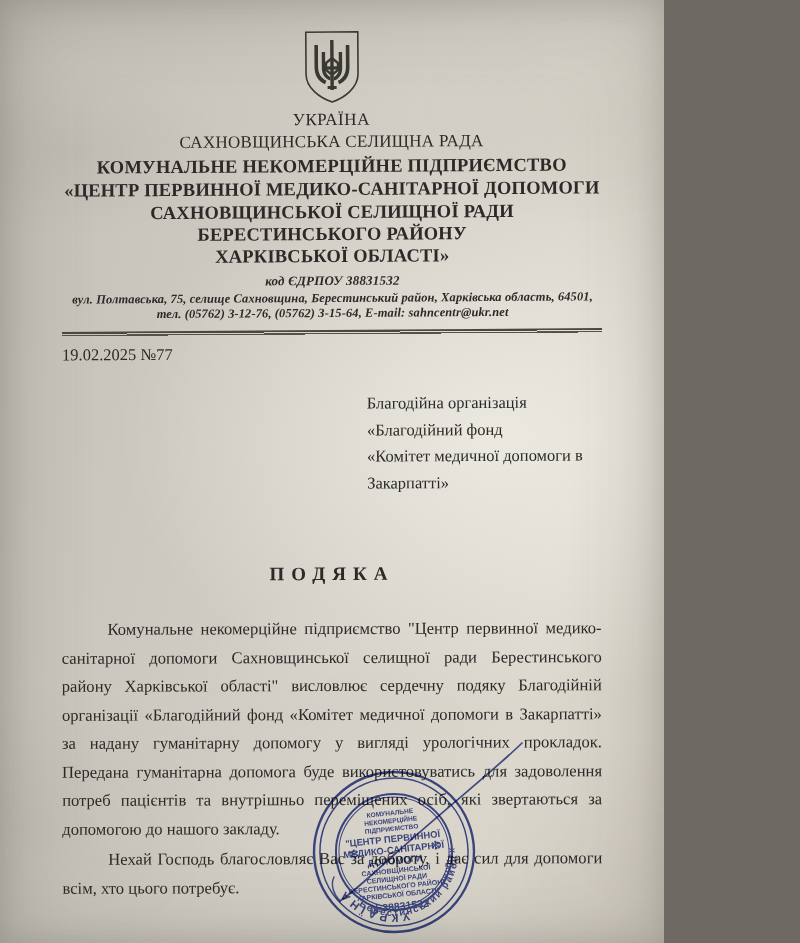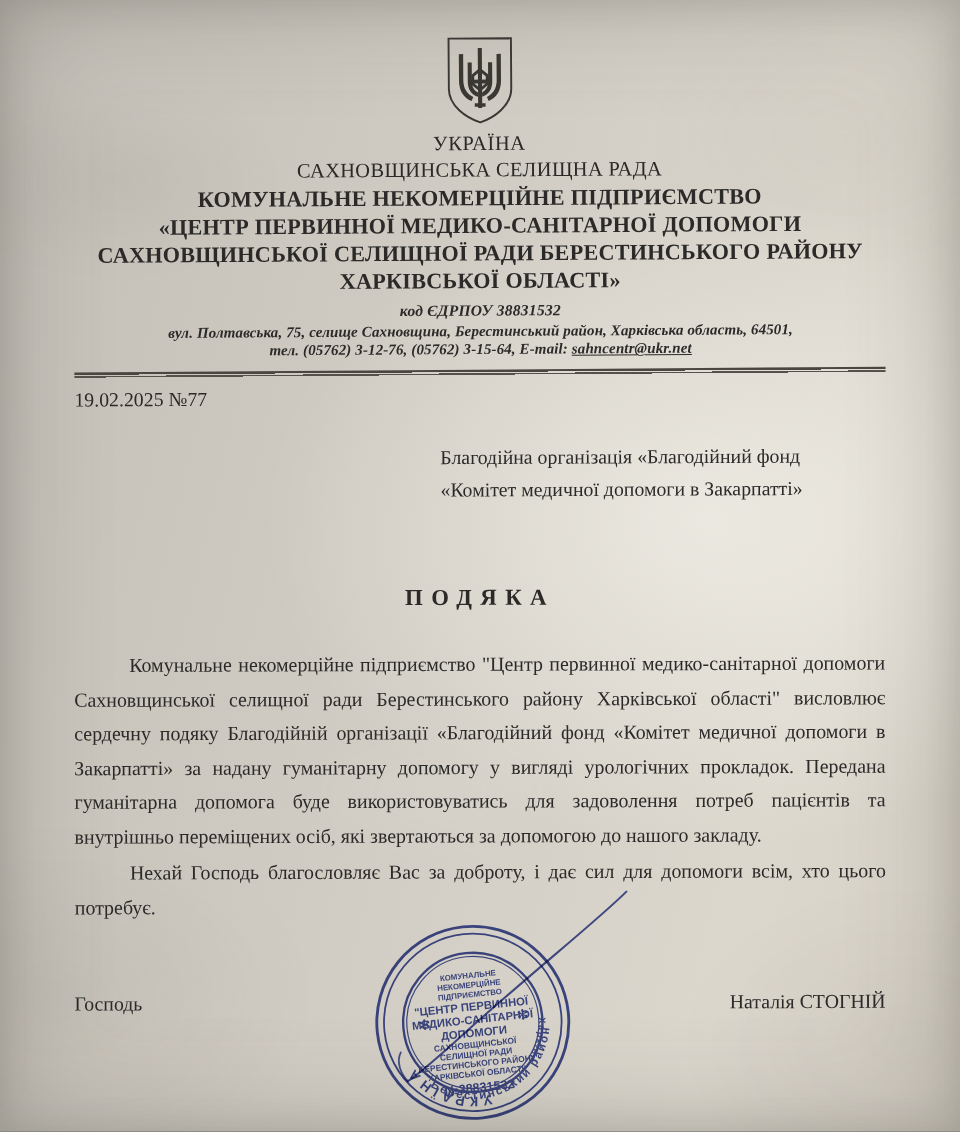--- a/index.html
+++ b/index.html
@@ -2,21 +2,21 @@
 <html lang="uk"><head>
 <meta charset="utf-8">
 <style>
   html, body {
     margin: 0;
     padding: 0;
     background: #6e6a63;
   }
   .page {
     position: relative;
-    width: 800px;
+    width: 664px;
     height: 943px;
     overflow: hidden;
     font-family: "Liberation Serif", "DejaVu Serif", serif;
     color: #2b2a28;
     background:
       radial-gradient(ellipse 520px 380px at 74% 46%, rgba(255,253,247,0.50) 0%, rgba(255,253,247,0.0) 72%),
       linear-gradient(103deg, #c3bfb7 0%, #cbc7be 26%, #d3cfc6 52%, #dbd7cd 78%, #d6d1c6 100%);
   }
   
   .grain {
@@ -93,21 +93,21 @@
     margin-top: 2px;
     letter-spacing: .1px;
   }
   .hdr-tel {
     font-style: italic;
     font-weight: bold;
     font-size: 12.5px;
     margin-top: 1px;
     letter-spacing: .1px;
   }
-  .email-underline { text-decoration: underline; }
+  .email-underline { }
 
   .rule {
     margin: 9px 0 0 0;
     height: 5px;
     transform: rotate(-0.42deg);
     background:
       linear-gradient(to bottom,
         #4a4640 0px, #4a4640 2px,
         rgba(0,0,0,0) 2px, rgba(0,0,0,0) 3px,
         #55514a 3px, #55514a 4.3px,

